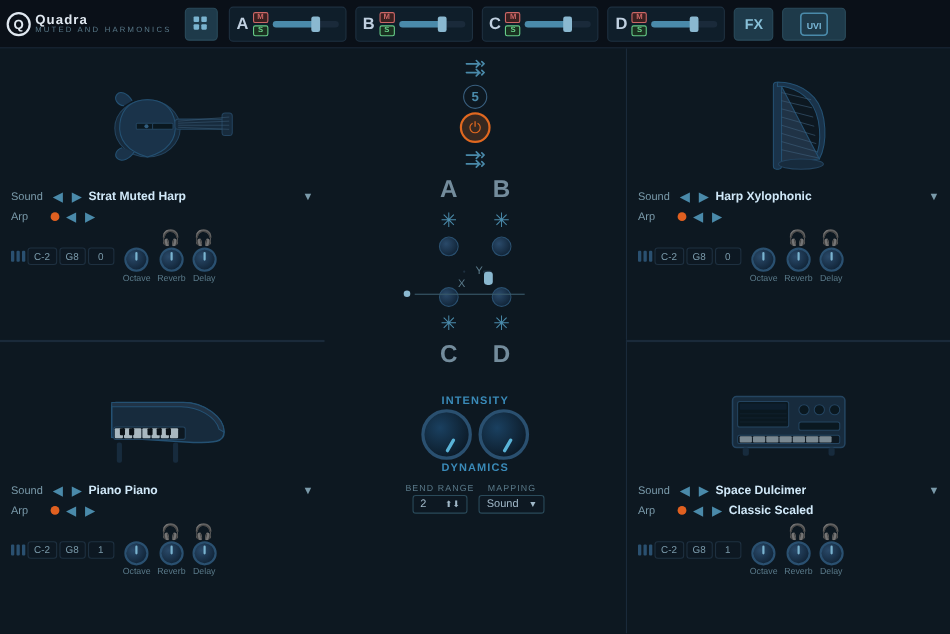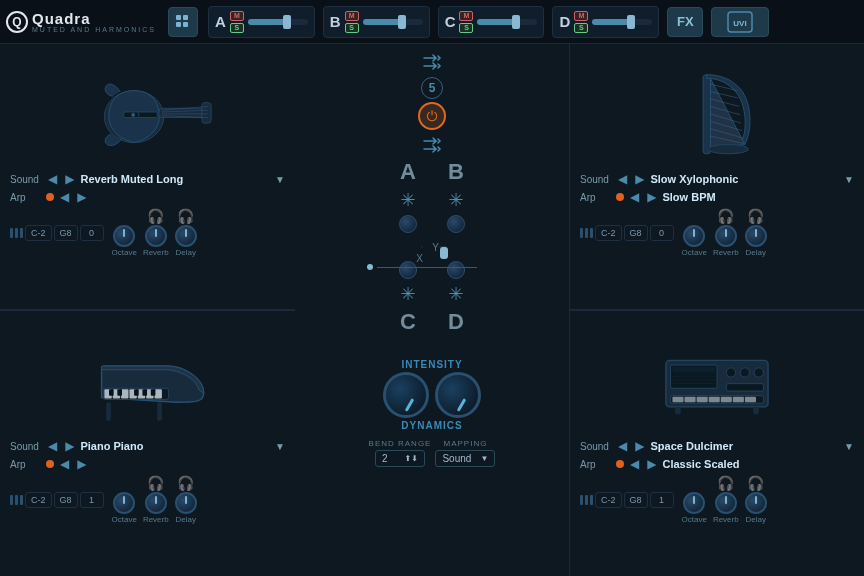--- a/index.html
+++ b/index.html
@@ -23,21 +23,21 @@
       padding: 0 6px;
       gap: 4px;
     }
     .logo-area {
       display: flex;
       flex-direction: column;
       align-items: flex-start;
       margin-right: 8px;
     }
     .logo-title {
-      font-size: 15px;
+      font-size: 12px;
       font-weight: bold;
       color: #e0e8f0;
       letter-spacing: 1px;
       line-height: 1;
     }
     .logo-subtitle {
       font-size: 7px;
       color: #5a7a8a;
       letter-spacing: 2px;
       text-transform: uppercase;
@@ -603,21 +603,21 @@
 
             <circle cx="54" cy="53" r="2" fill="#3a7098"></circle>
           </g>
         </svg>
       </div>
 
       <div class="sound-row">
         <span class="sound-label">Sound</span>
         <span class="nav-arrow">◀</span>
         <span class="nav-arrow">▶</span>
-        <span class="sound-name">Reverb Muted Long</span>
+        <span class="sound-name">Strat Muted Harp</span>
         <span class="sound-dropdown">▼</span>
       </div>
 
       <div class="sound-row">
         <span class="sound-label">Arp</span>
         <span class="arp-dot"></span>
         <span class="nav-arrow">◀</span>
         <span class="nav-arrow">▶</span>
       </div>
 
@@ -862,30 +862,29 @@
 
             <ellipse cx="82" cy="90" rx="22" ry="5" fill="#1a3045" stroke="#2a5070" stroke-width="1"></ellipse>
           </g>
         </svg>
       </div>
 
       <div class="sound-row">
         <span class="sound-label">Sound</span>
         <span class="nav-arrow">◀</span>
         <span class="nav-arrow">▶</span>
-        <span class="sound-name">Slow Xylophonic</span>
+        <span class="sound-name">Harp Xylophonic</span>
         <span class="sound-dropdown">▼</span>
       </div>
 
       <div class="sound-row">
         <span class="sound-label">Arp</span>
         <span class="arp-dot"></span>
         <span class="nav-arrow">◀</span>
         <span class="nav-arrow">▶</span>
-        <span class="sound-name">Slow BPM</span>
       </div>
 
       <div class="controls-row">
         <div style="display:flex;gap:2px;align-items:center;">
           <div style="display:flex;flex-direction:column;gap:1px;">
             <span class="stereo-indicator">
               <span style="display:inline-block;width:3px;height:10px;background:#2a5070;border-radius:1px;"></span>
               <span style="display:inline-block;width:3px;height:10px;background:#2a5070;border-radius:1px;"></span>
               <span style="display:inline-block;width:3px;height:10px;background:#2a5070;border-radius:1px;"></span>
             </span>

